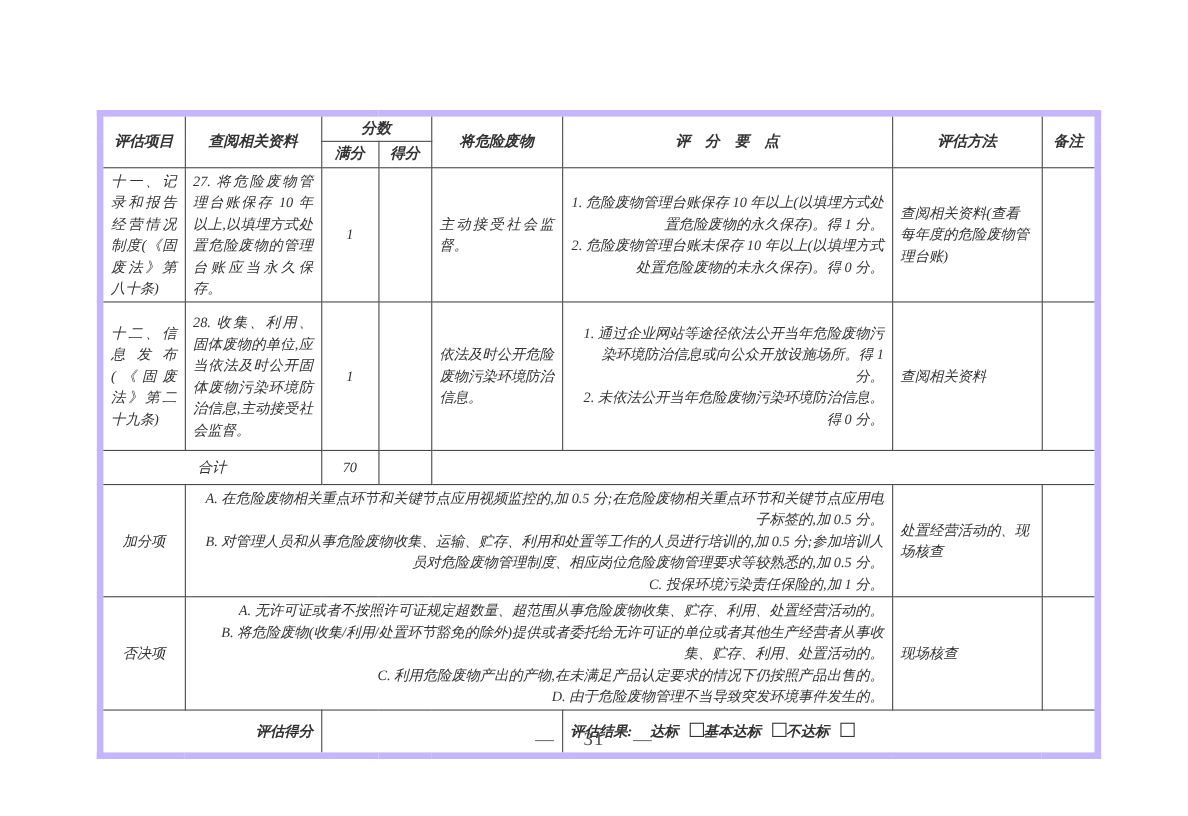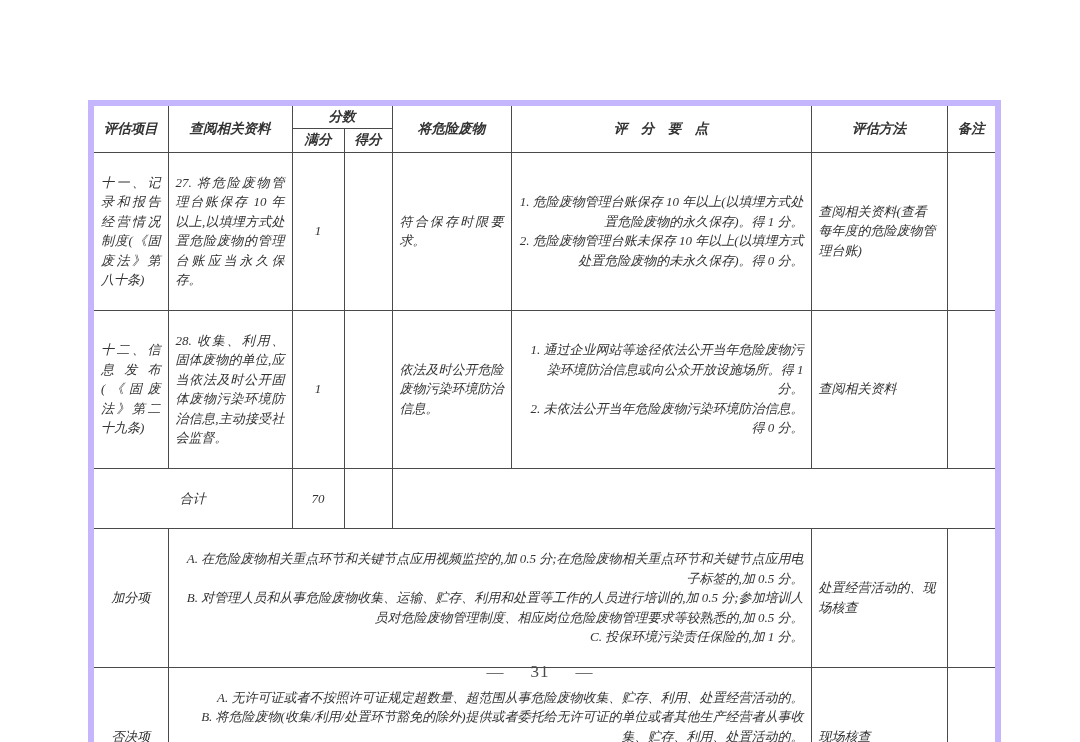--- a/index.html
+++ b/index.html
@@ -12,21 +12,21 @@
   }
   .eval-table{
     position:absolute;left:88px;top:100px;width:907px;
     border-collapse:collapse;table-layout:fixed;
     border:6px solid #c4b5fd;
     font-size:13px;color:#333;font-style:italic;
   }
   .eval-table td{
     border:1px solid #4a4a4a;
     vertical-align:middle;
-    padding:20px 7px;
+    padding:2px 7px;
     line-height:1.5;
     word-break:break-all;
   }
   .h td{font-weight:bold;text-align:center;padding:1px 2px;font-size:13.5px;}
   .c{text-align:center;}
   .just{text-align:justify;text-justify:inter-character;}
   .preline{white-space:pre-line;text-align:right;}
   .dense{line-height:1.38;padding:3px 8px;}
   .itemcell{padding:3px 5px;}
   .bold{font-weight:bold;text-align:right;}
@@ -72,21 +72,21 @@
   <tr class="h" style="height:23px">
     <td>满分</td>
     <td>得分</td>
   </tr>
 
   <tr style="height:117px">
     <td class="itemcell just">十一、记录和报告经营情况制度(《固废法》第八十条)</td>
     <td class="just">27. 将危险废物管理台账保存 10 年以上,以填埋方式处置危险废物的管理台账应当永久保存。</td>
     <td class="c">1</td>
     <td class="c"></td>
-    <td class="just">符合保存时限要求。</td>
+    <td class="just">主动接受社会监督。</td>
     <td class="preline">1. 危险废物管理台账保存 10 年以上(以填埋方式处置危险废物的永久保存)。得 1 分。
 2. 危险废物管理台账未保存 10 年以上(以填埋方式处置危险废物的未永久保存)。得 0 分。</td>
     <td>查阅相关资料(查看每年度的危险废物管理台账)</td>
     <td></td>
   </tr>
 
   <tr style="height:135px">
     <td class="itemcell just">十二、信息发布(《固废法》第二十九条)</td>
     <td class="just">28. 收集、利用、固体废物的单位,应当依法及时公开固体废物污染环境防治信息,主动接受社会监督。</td>
     <td class="c">1</td>

